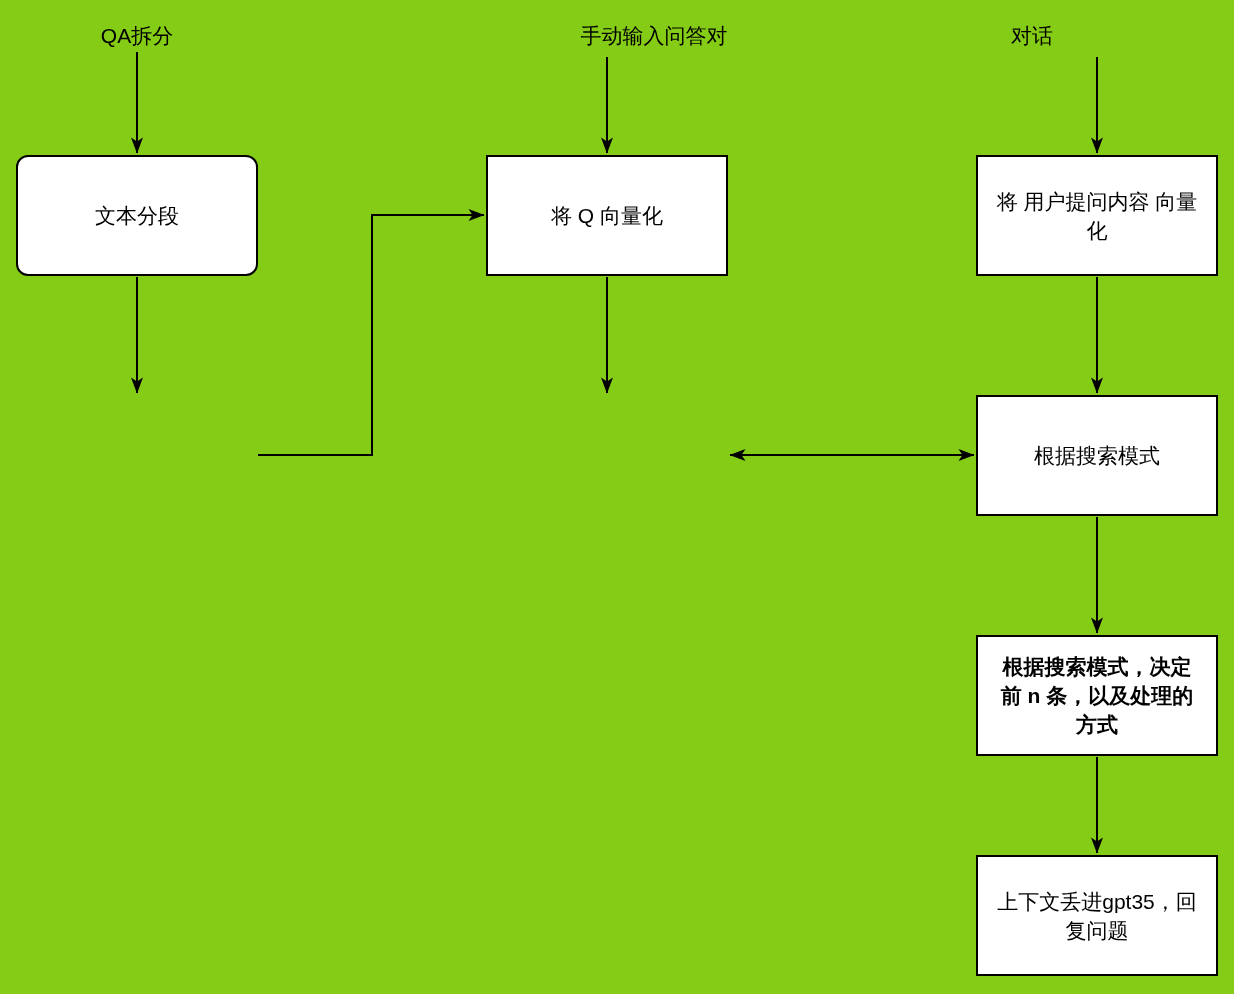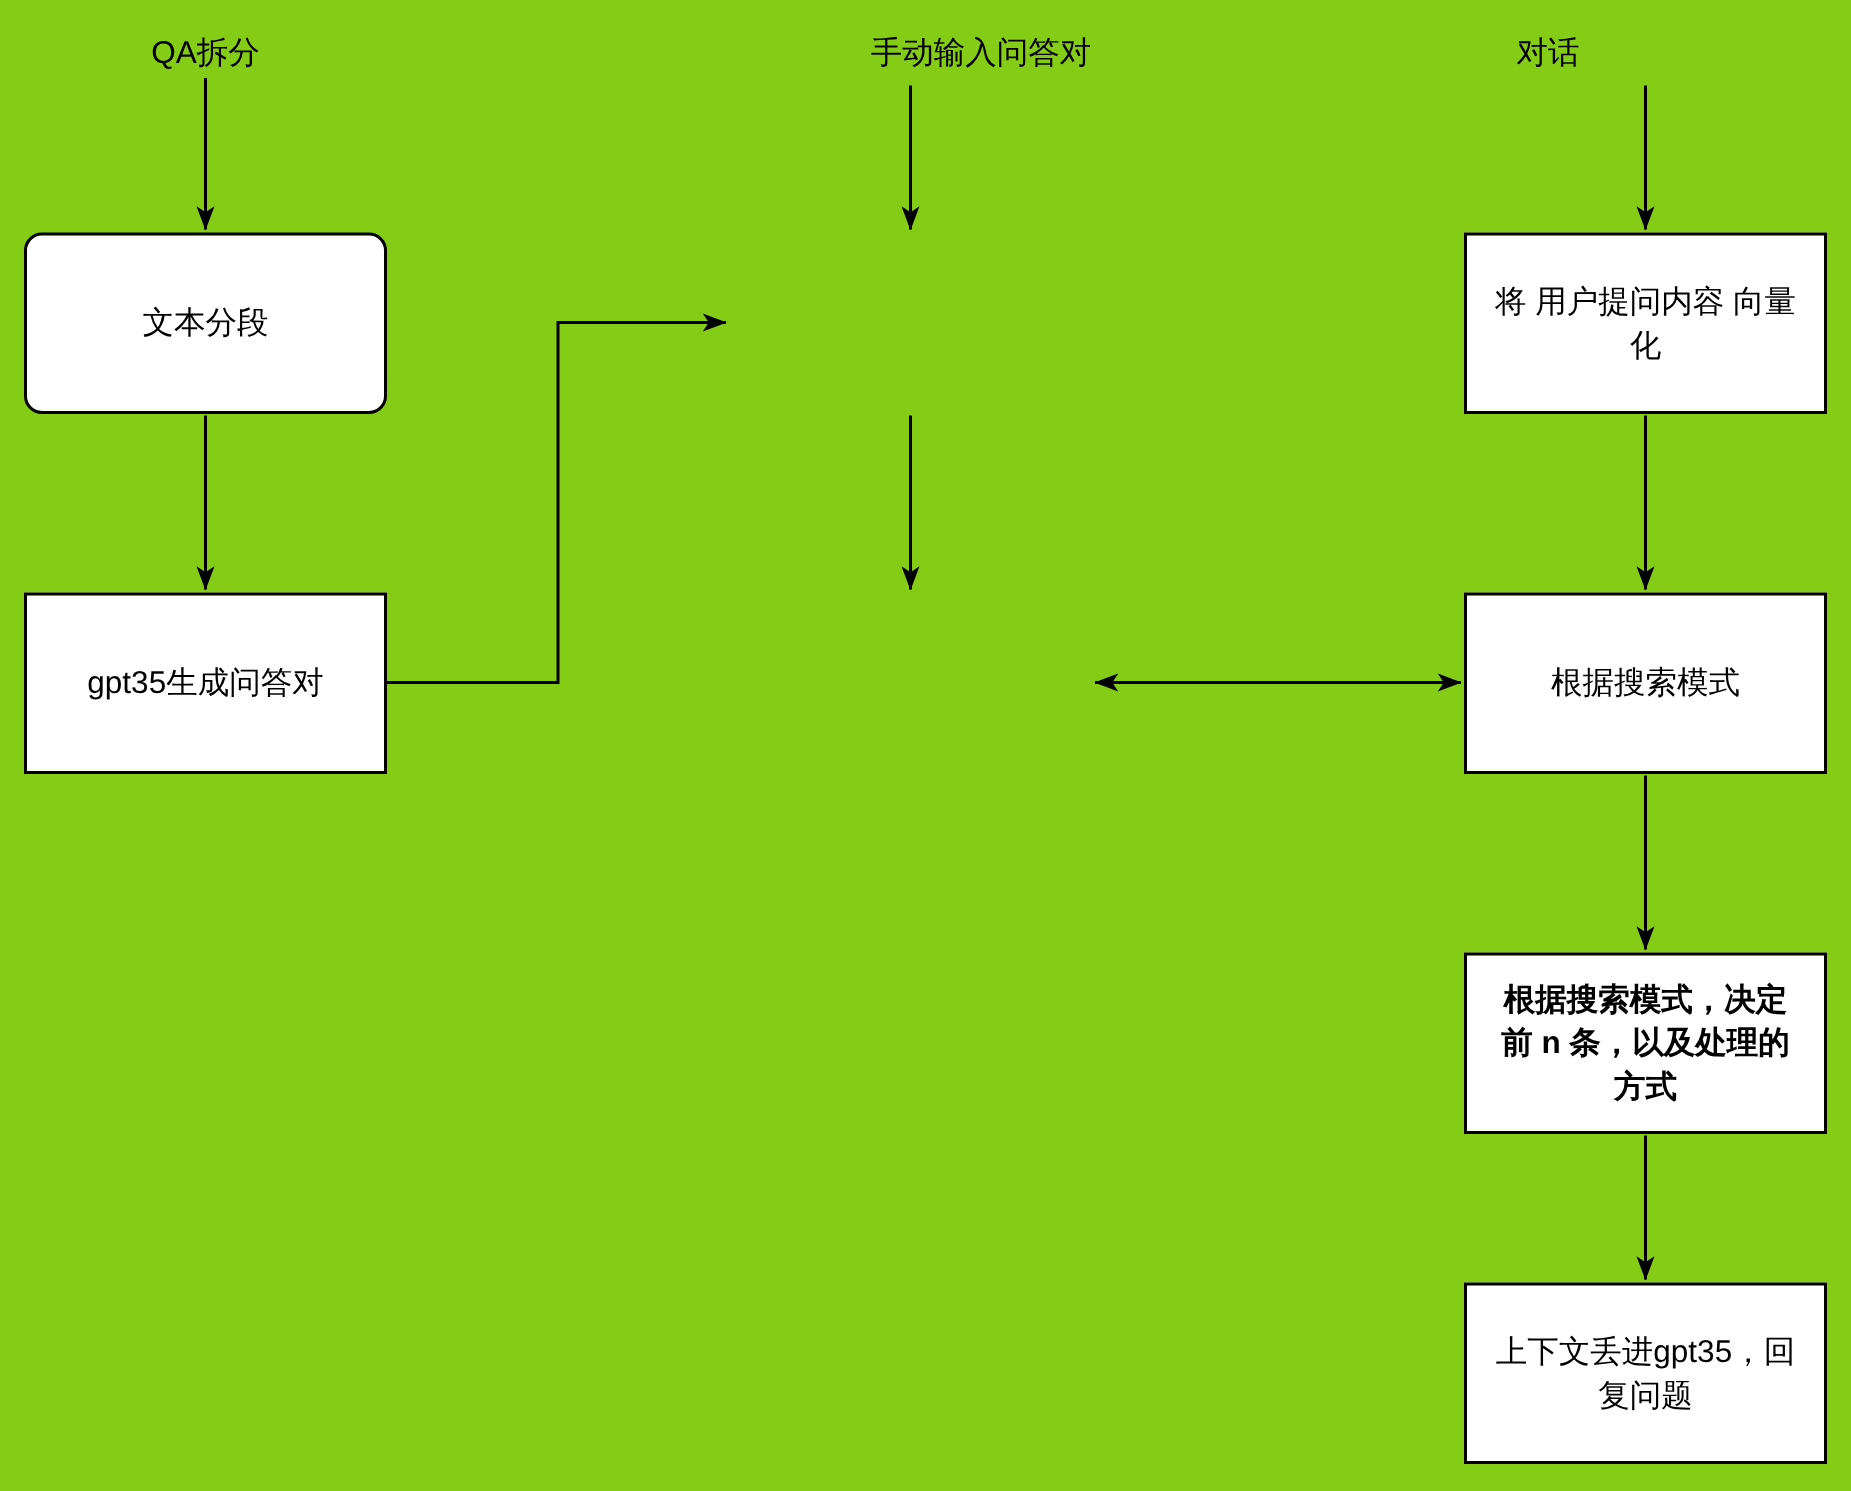--- a/index.html
+++ b/index.html
@@ -83,21 +83,21 @@
       <path d="M1097,517 L1097,633" marker-end="url(#arrowhead)"></path>
       <path d="M1097,757 L1097,853" marker-end="url(#arrowhead)"></path>
     </g>
   </svg>
 
   <div class="flow-label l1">QA拆分</div>
   <div class="flow-label l2">手动输入问答对</div>
   <div class="flow-label l3">对话</div>
 
   <div class="node n1">文本分段</div>
-  <div class="node n2">gpt35生成问答对</div>
+  <div class="node n3">将 Q 向量化</div>
   <div class="node n5">将 用户提问内容 向量
 化</div>
   <div class="node n6">根据搜索模式</div>
   <div class="node n7">根据搜索模式，决定
 前 n 条，以及处理的
 方式</div>
   <div class="node n8">上下文丢进gpt35，回
 复问题</div>
 
 </div>

